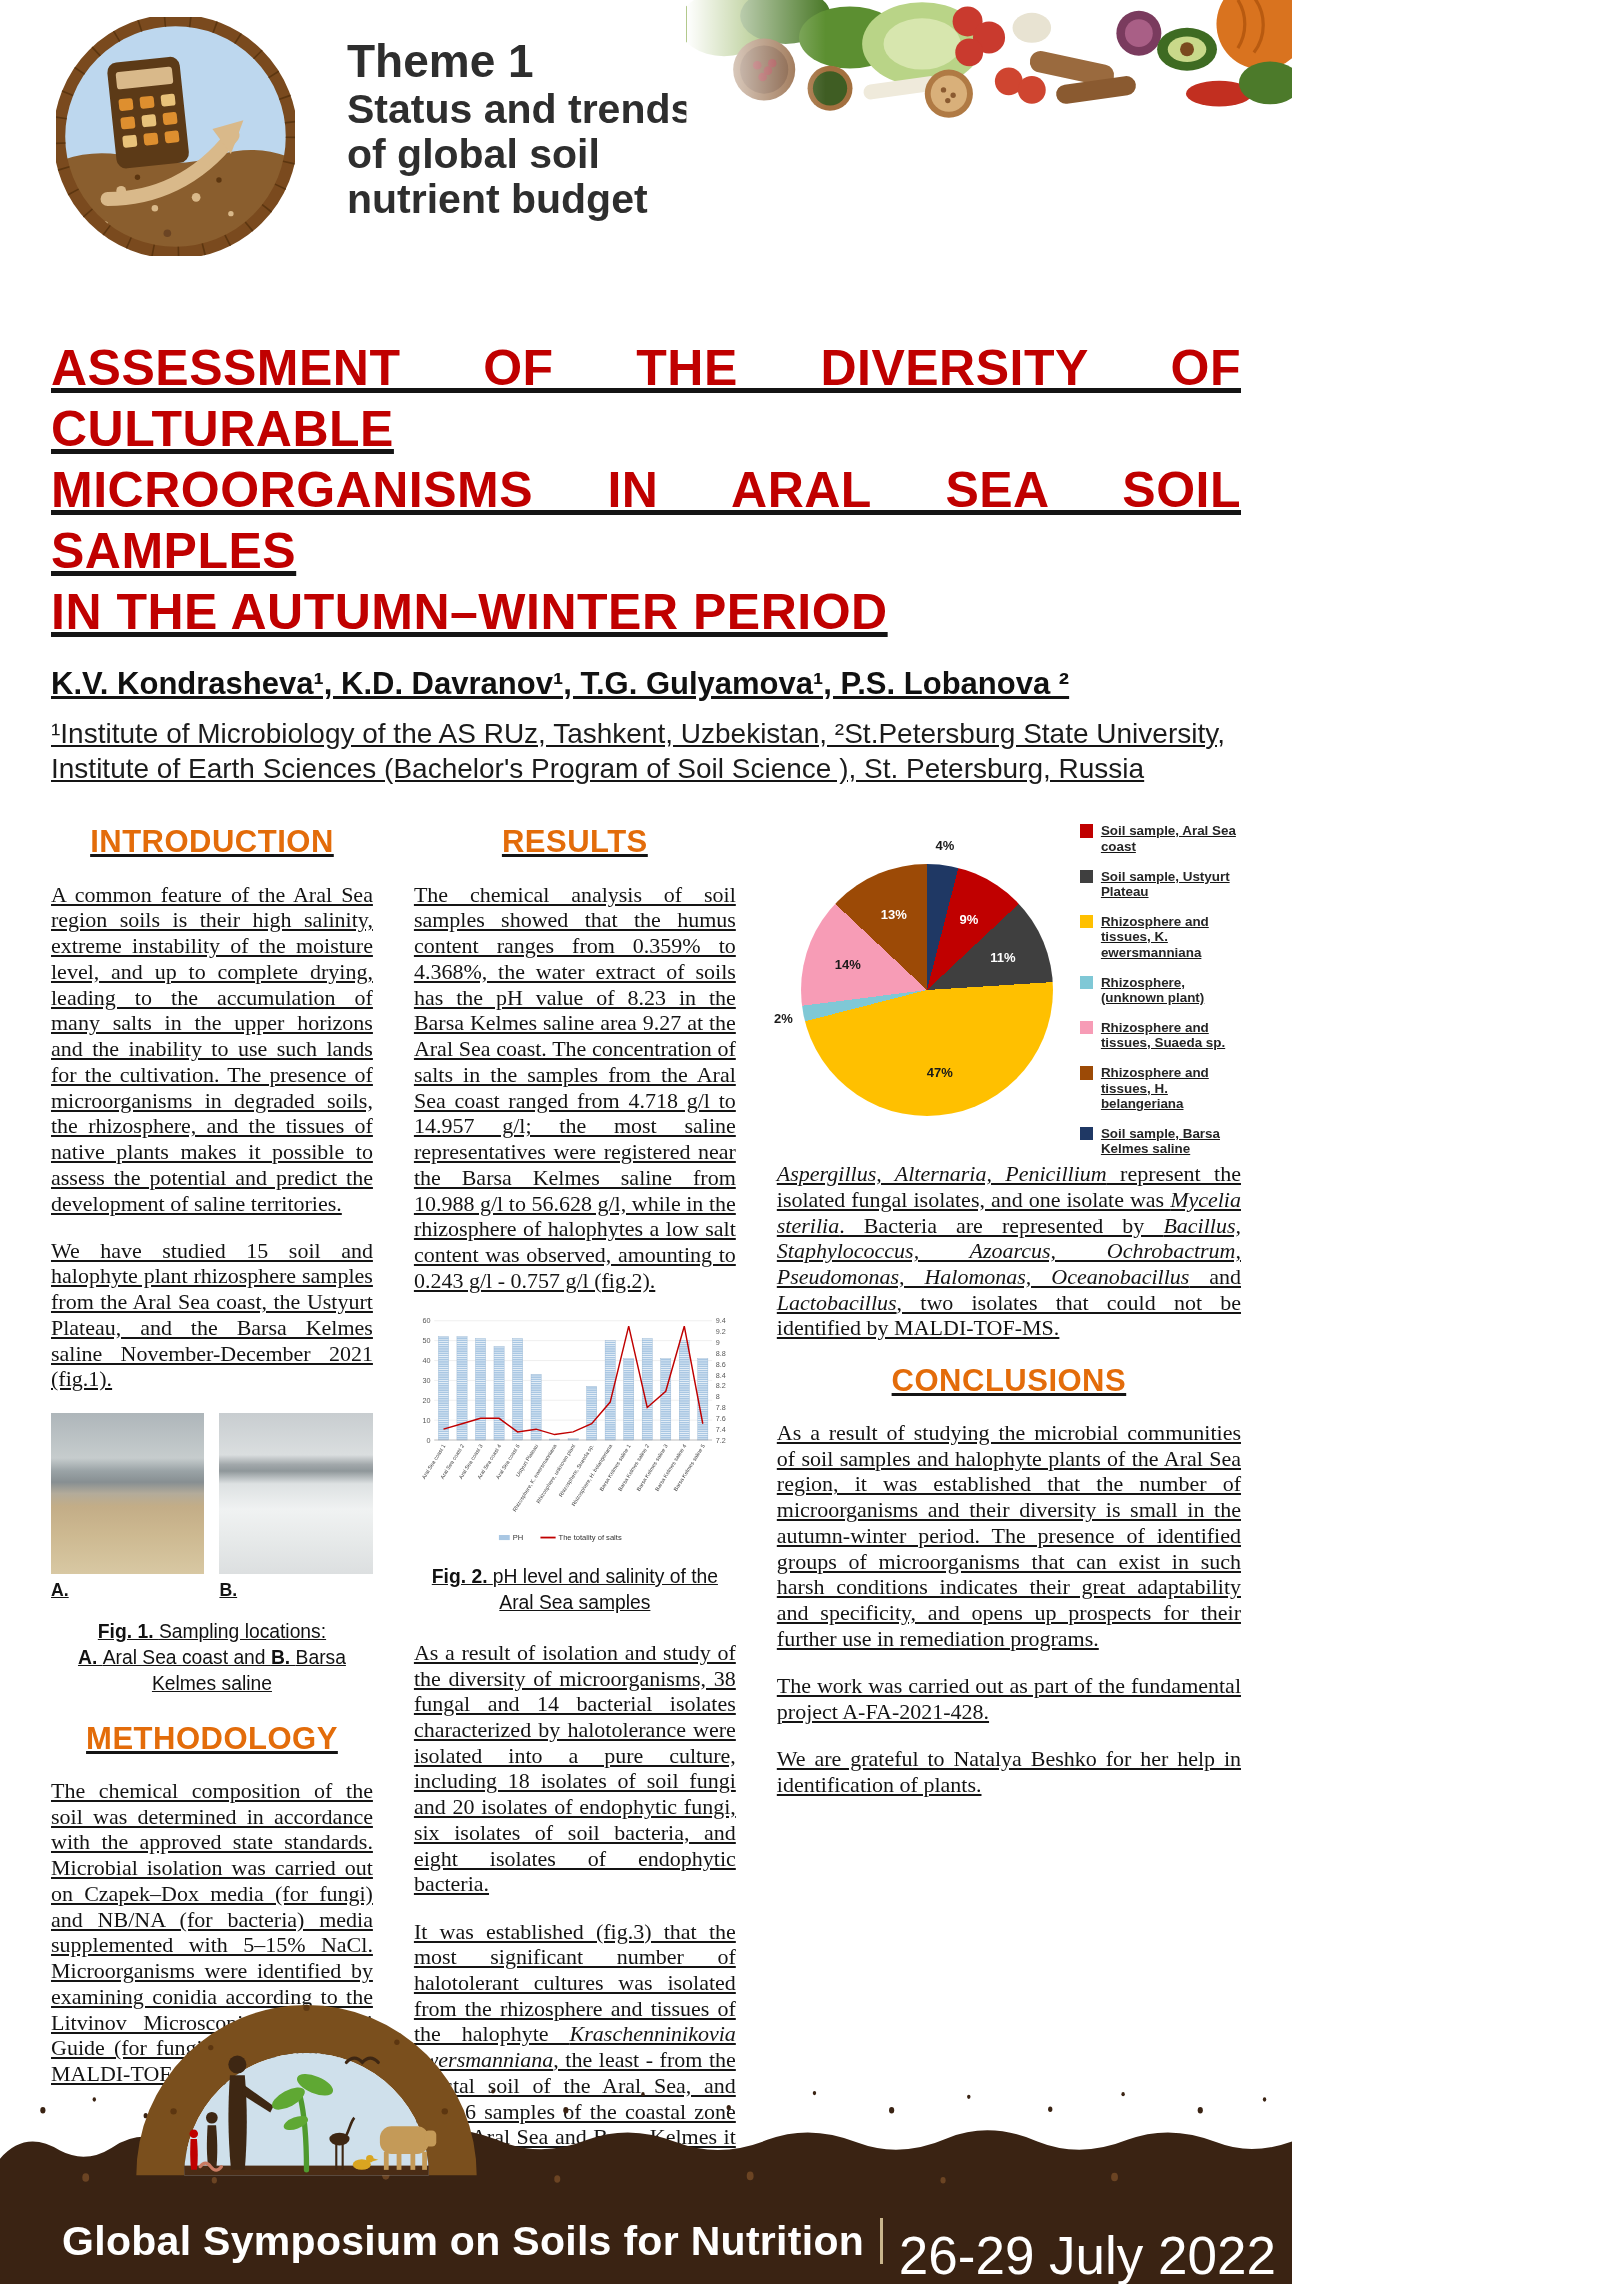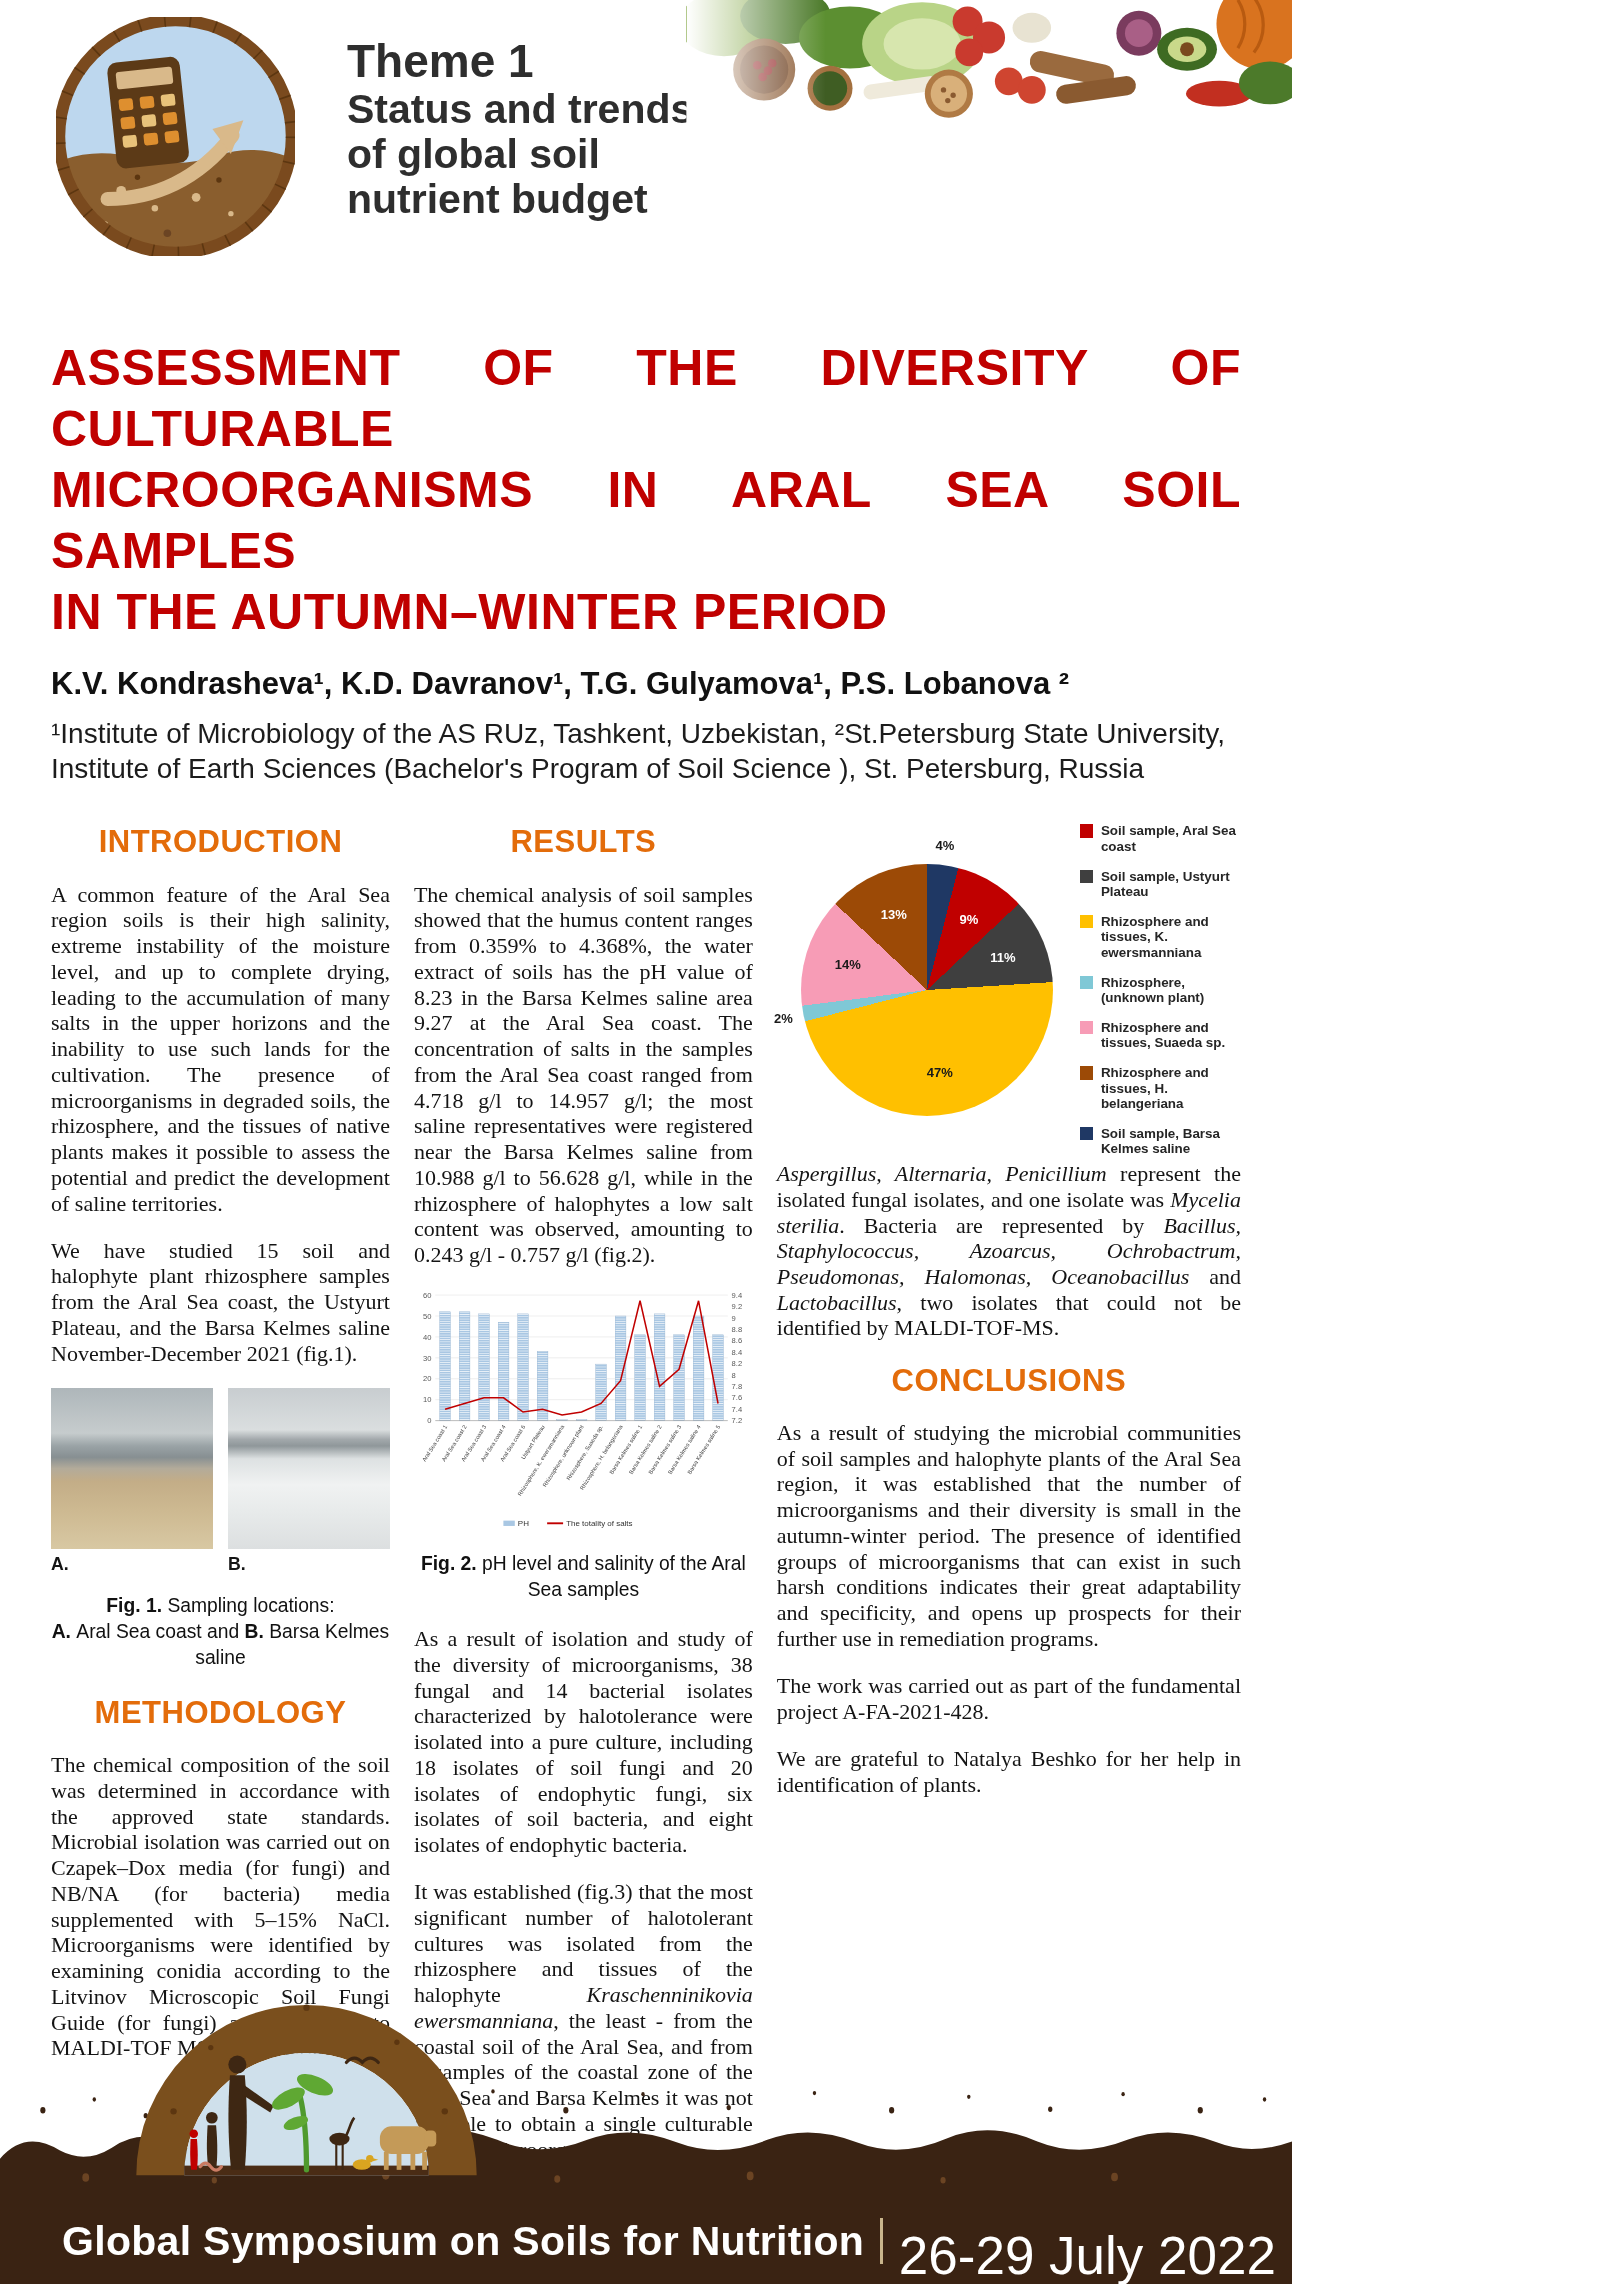--- a/index.html
+++ b/index.html
@@ -1,36 +1,36 @@
 <!DOCTYPE html>
 <html style="font-size:8.6px"><head>
 <meta charset="utf-8">
 <style>
   html,body{margin:0;padding:0;background:#ffffff;}
   .page{position:relative;width:1292px;height:2284px;background:#fff;overflow:hidden;
-        font-family:"Liberation Sans", sans-serif;color:#141414;}
+        font-family:"Liberation Sans", sans-serif;color:#141414;text-decoration:underline;}
 
   
   .header{position:relative;height:300px;}
   .logo{position:absolute;left:56px;top:17px;width:239px;height:239px;}
   .theme-text{position:absolute;left:347px;top:36px;line-height:1.1;color:#2e2e2e;}
   .theme-line1{font-size:46px;font-weight:bold;}
   .theme-line{font-size:41px;font-weight:bold;}
   .food-photo{position:absolute;right:0;top:0;width:606px;height:281px;}
 
   
   .titleblock{padding:0 51px;}
   .title{margin:38px 0 0 0;color:#C00000;font-size:50px;font-weight:bold;line-height:1.22;letter-spacing:0.5px;}
   .title-line{text-align:justify;text-align-last:justify;}
   .title-line.last{text-align-last:left;}
   .authors{margin-top:22.5px;font-size:31px;font-weight:bold;color:#111;}
   .affiliations{margin-top:14px;font-size:28px;line-height:1.28;color:#1c1c1c;}
 
   
-  .cols{display:grid;grid-template-columns:1fr 1fr 1fr;column-gap:24px;padding:0 51px;margin-top:34px;}
+  .cols{display:grid;grid-template-columns:1fr 1fr 1fr;column-gap:41px;padding:0 51px;margin-top:34px;}
   .sec-h{color:#E36C0A;font-size:31px;font-weight:bold;text-align:center;letter-spacing:0.5px;margin:14px 0 21.4px 0;}
   .sec-h.first{margin-top:3.2px;}
   .para{font-family:"Liberation Serif", serif;font-size:22px;line-height:1.17;text-align:justify;color:#141414;margin:0 0 21.4px 0;}
 
   
   .photos{display:flex;gap:15px;margin-top:5.4px;}
   .photos figure{margin:0;flex:1;}
   .photo{width:100%;height:161px;}
   .photo-a{background:linear-gradient(180deg,#aeb6ba 0%,#c6cccd 28%,#9aa3a6 36%,#878f92 43%,#b3ab9a 50%,#c3ad87 58%,#cdb991 76%,#d8c8a3 100%);}
   .photo-b{background:linear-gradient(180deg,#c8cdd0 0%,#dadedf 26%,#a2a8ab 32%,#8f979a 36%,#dde1e2 44%,#f0f2f2 60%,#e7eaea 78%,#dcdfe0 100%);}

